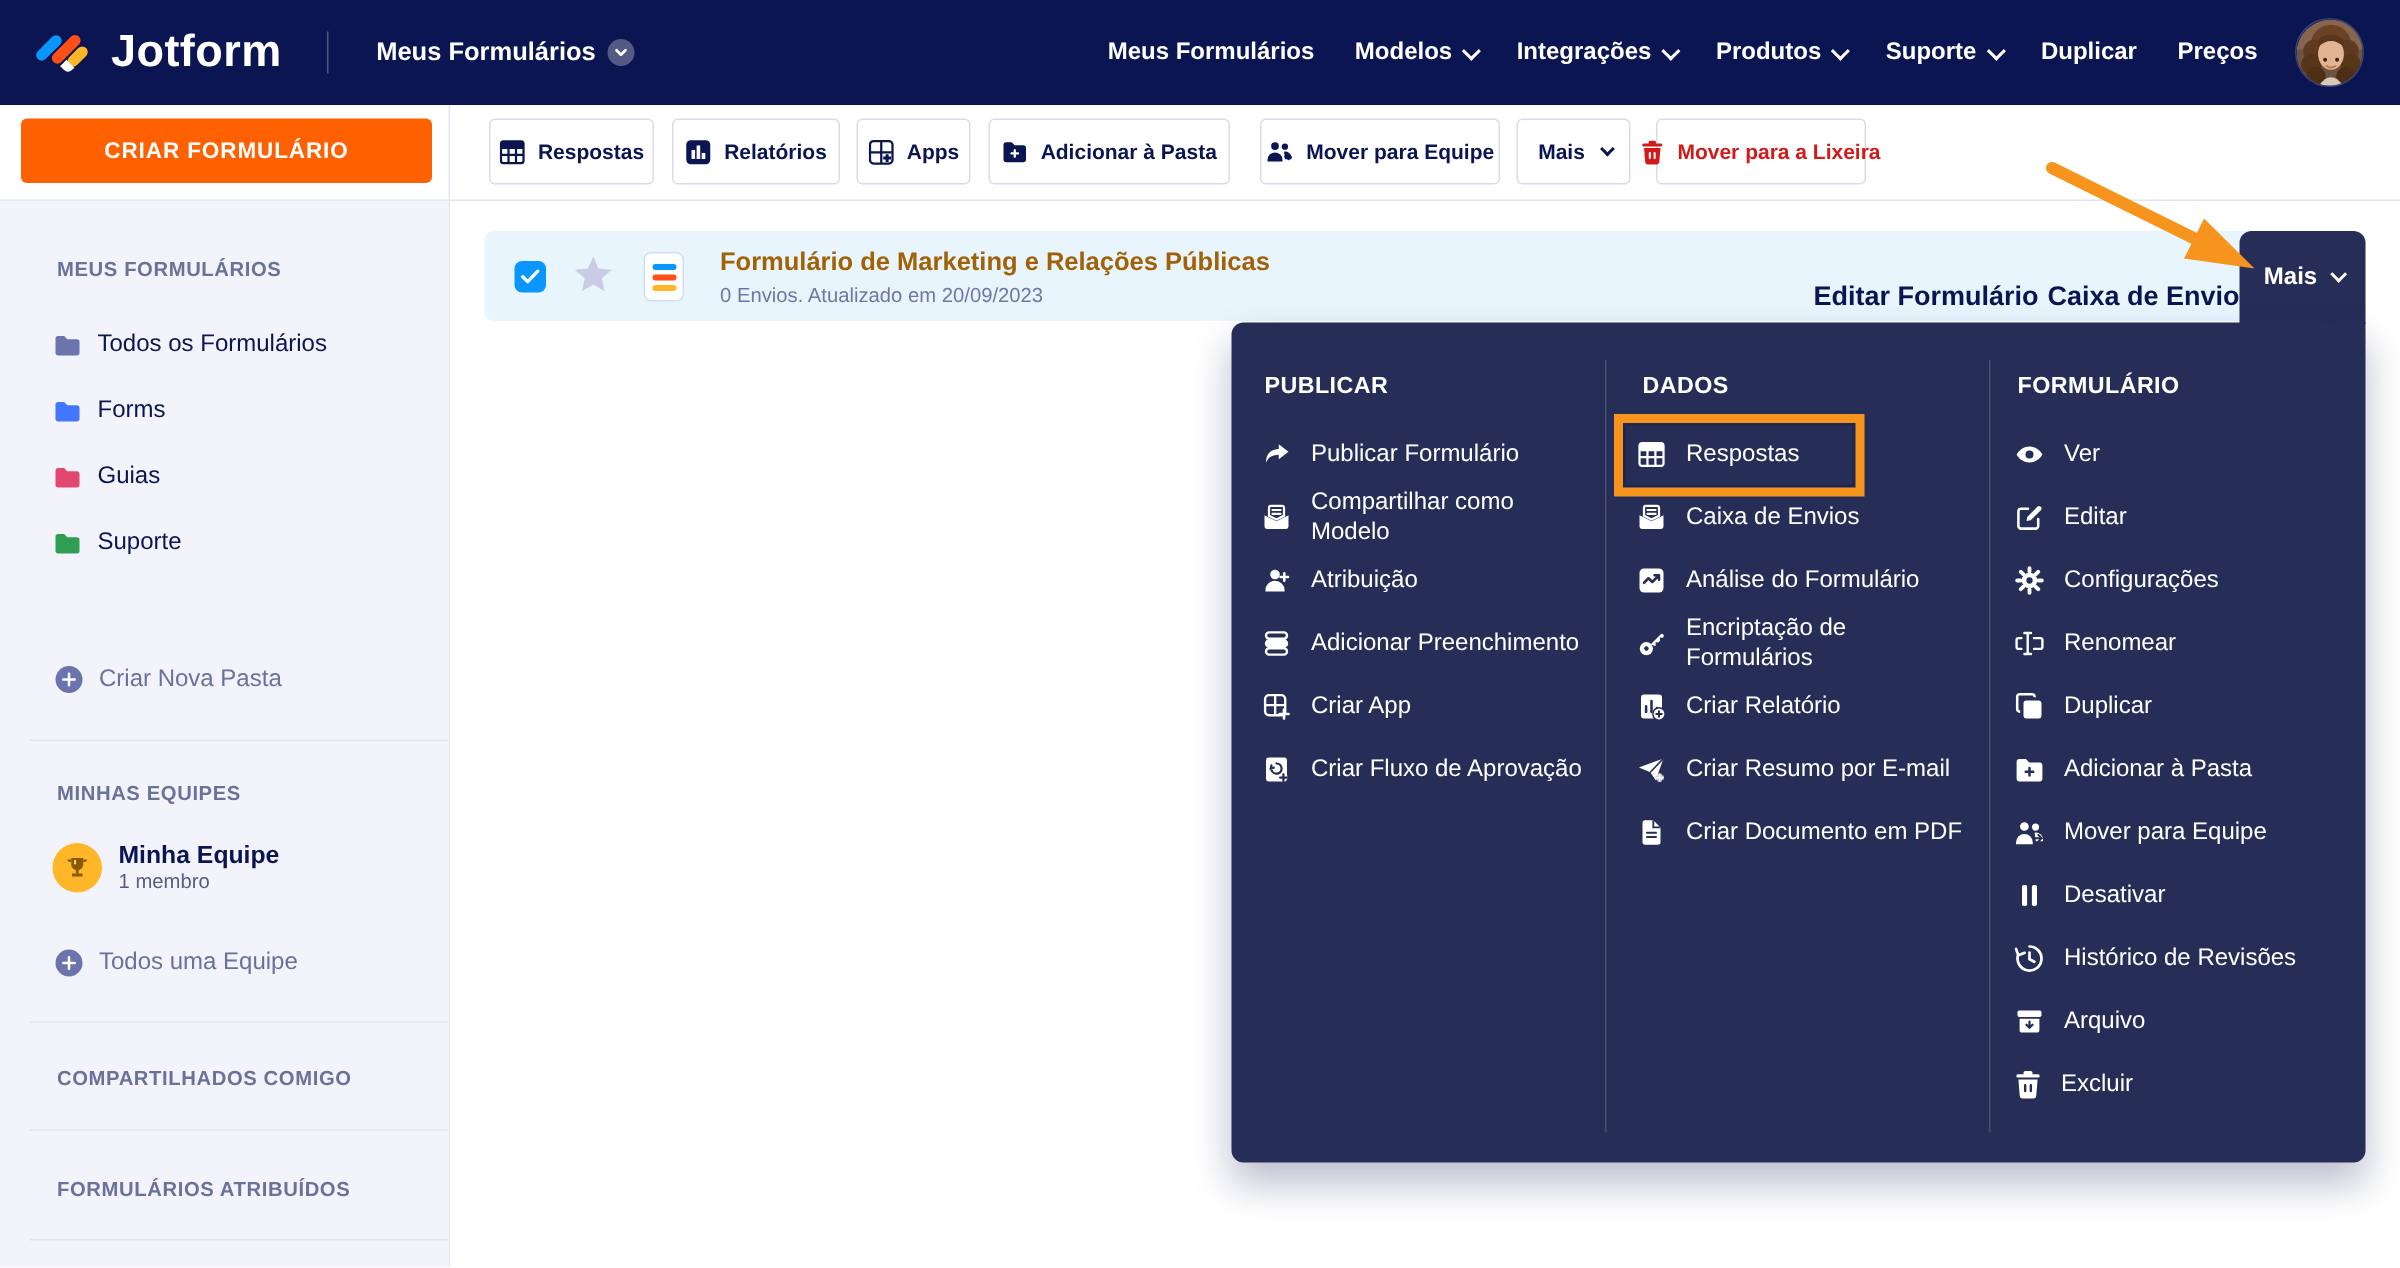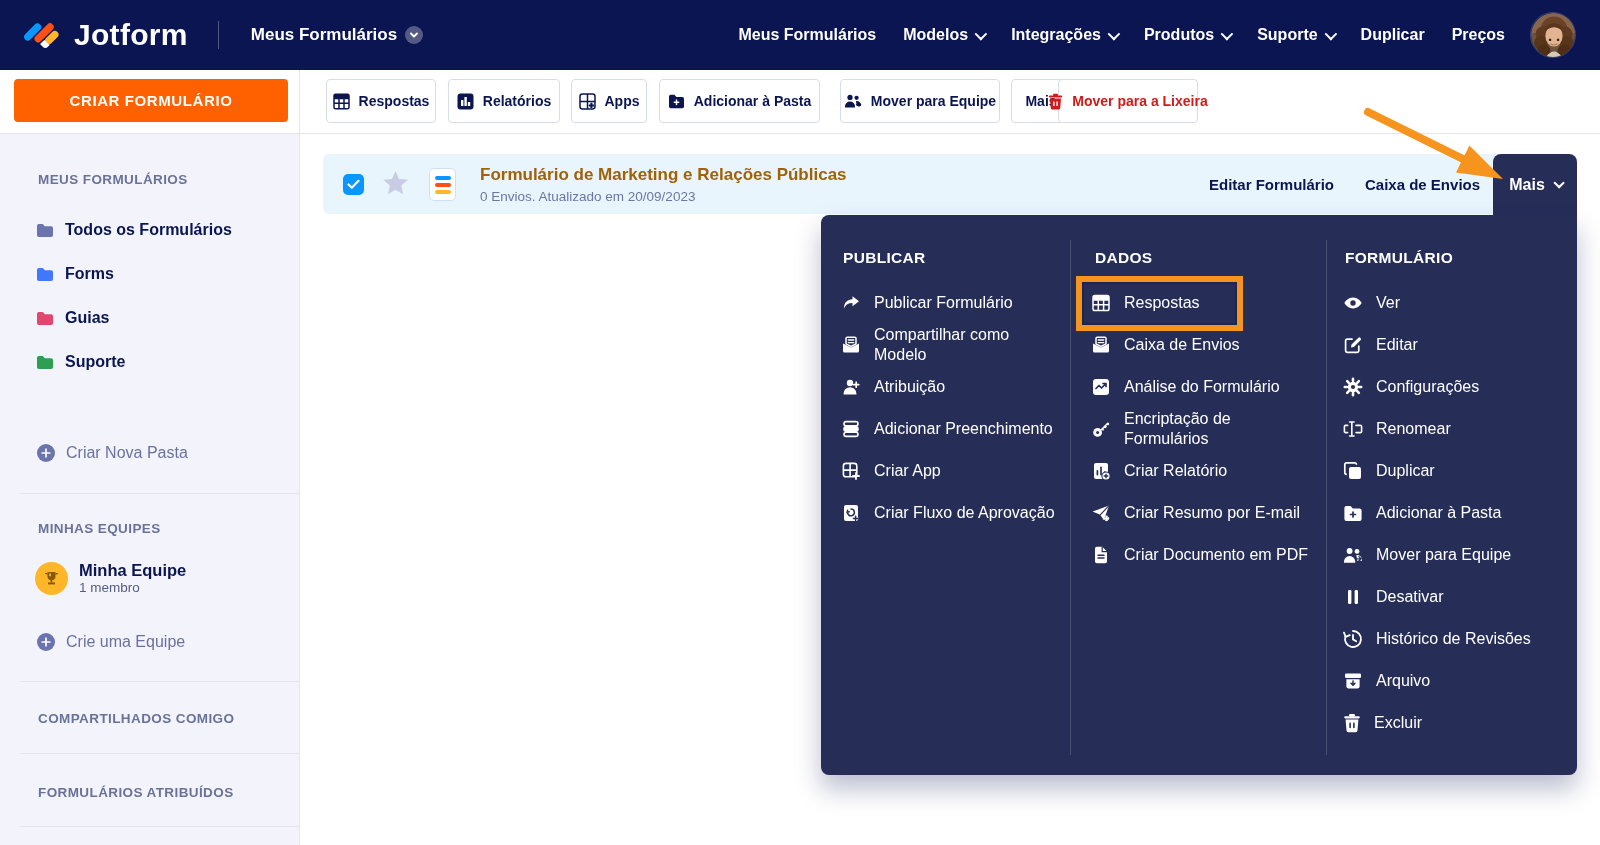--- a/index.html
+++ b/index.html
@@ -27,38 +27,38 @@
 
   
   .tb-btn { position:absolute; top:79px; height:44px; background:#fff; border:1px solid #d8dbe9; border-radius:4px; display:flex; align-items:center; justify-content:center; gap:9px; color:#0a1551; font-size:14px; font-weight:700; cursor:pointer; white-space:nowrap; }
   .tb-btn svg { flex:0 0 auto; }
   .tb-btn.danger { color:#d11a1a; }
 
   
   .sidebar { position:absolute; left:0; top:134px; width:299px; height:711px; background:#f3f4fb; }
   .side-header { position:absolute; left:38px; color:#6b7299; font-size:13.5px; font-weight:700; letter-spacing:.4px; }
   .side-item { position:absolute; left:36px; display:flex; align-items:center; gap:11px; cursor:pointer; }
-  .side-item .lbl { color:#0a1551; font-size:16px; font-weight:700; }
+  .side-item .lbl { color:#0a1551; font-size:16px; font-weight:400; }
   .side-item .lbl.muted { color:#6a719e; font-weight:500; }
   .side-div { position:absolute; left:20px; width:279px; height:1px; background:#e2e4f0; }
   .team-row { position:absolute; left:35px; display:flex; align-items:center; gap:11px; cursor:pointer; }
   .team-name { color:#0a1551; font-size:16.5px; font-weight:700; line-height:19px; }
   .team-sub { color:#555c85; font-size:13.5px; font-weight:500; line-height:16px; }
   .plus-circle { width:18px; height:18px; border-radius:50%; background:#6b74ad; display:flex; align-items:center; justify-content:center; }
   .trophy-circle { width:33px; height:33px; border-radius:50%; background:#ffb629; display:flex; align-items:center; justify-content:center; }
 
   
   .form-row { position:absolute; left:323px; top:154px; width:1254px; height:60px; background:#e8f5fd; border-radius:6px; }
   .checkbox { position:absolute; left:20px; top:20px; width:21px; height:21px; background:#0a96ff; border-radius:5px; display:flex; align-items:center; justify-content:center; cursor:pointer; }
   .star { position:absolute; left:59px; top:16px; cursor:pointer; }
   .form-thumb { position:absolute; left:106px; top:14px; width:27px; height:33px; background:#fff; border:1px solid #cfe0f5; border-radius:5px; display:flex; flex-direction:column; align-items:center; justify-content:center; gap:3px; }
   .form-thumb i { display:block; width:16px; height:4px; border-radius:2px; }
   .form-title { position:absolute; left:157px; top:11px; color:#a16207; font-size:17px; font-weight:700; }
   .form-sub { position:absolute; left:157px; top:35px; color:#6f76a7; font-size:13.5px; font-weight:500; }
-  .row-action { position:absolute; top:0; height:60px; display:flex; align-items:center; color:#0a1551; font-size:15px; font-weight:700; cursor:pointer; }
+  .row-action { position:absolute; top:13px; height:60px; display:flex; align-items:center; color:#0a1551; font-size:18px; font-weight:700; cursor:pointer; }
 
   .mais-btn { position:absolute; left:1493px; top:154px; width:84px; height:62px; background:#262e58; border-radius:8px 8px 0 0; display:flex; align-items:center; justify-content:center; gap:8px; color:#fff; font-size:16px; font-weight:700; cursor:pointer; }
   .mais-btn .chev { transform:rotate(45deg) translateY(-3px); width:8px; height:8px; }
 
   
   .menu { position:absolute; left:821px; top:215px; width:756px; height:560px; background:#262e58; border-radius:8px 0 8px 8px; box-shadow:0 14px 26px rgba(10,21,81,.28); }
   .menu-vline { position:absolute; top:25px; width:1px; height:515px; background:rgba(255,255,255,.16); }
   .menu-header { position:absolute; color:#fff; font-size:15.5px; font-weight:800; letter-spacing:.3px; }
   .menu-item { position:absolute; height:42px; display:flex; align-items:center; gap:13px; color:#fff; cursor:pointer; }
   .menu-item svg { flex:0 0 auto; }
@@ -196,21 +196,21 @@
         <path d="M12 7.1 a4.2 4.2 0 0 1 5 4.1 v.9 h-4.3"></path>
         <path d="M12.2 10.6 h4.2 M14.6 8.6 l2 2 -2 2" fill="none" stroke="#0a1551" stroke-width="1.2"></path>
       </g>
     </svg>
   <span>Mover para Equipe</span>
 </button>
 <button class="tb-btn" style="left:1011px; width:76px;">
   <span>Mais</span>
   <i class="chev" style="border-color:#0a1551; transform:rotate(45deg) translateY(-3px); width:7px; height:7px;"></i>
 </button>
-<button class="tb-btn danger" style="left:1058px; width:140px;">
+<button class="tb-btn danger" style="left:1104px; width:140px;">
   <svg width="15" height="17" viewBox="0 0 15 17">
       <g fill="#d11a1a">
         <rect x="0.8" y="2.6" width="13.4" height="2" rx="1"></rect>
         <rect x="5" y="0.8" width="5" height="2.4" rx="1"></rect>
         <path d="M2 5.6 h11 l-.8 9.6 a1.6 1.6 0 0 1 -1.6 1.4 H4.4 a1.6 1.6 0 0 1 -1.6 -1.4 z"></path>
       </g>
       <path d="M5.9 9 v3.4 M9.1 9 v3.4" stroke="#fff" stroke-width="1.4" stroke-linecap="round"></path>
     </svg>
   <span>Mover para a Lixeira</span>
 </button>
@@ -273,21 +273,21 @@
       <div class="team-sub">1 membro</div>
     </span>
   </div>
 
   <div class="side-item" style="top:499px; left:37px;">
     <span class="plus-circle">
         <svg width="10" height="10" viewBox="0 0 10 10">
           <path d="M5 1.2 V8.8 M1.2 5 H8.8" stroke="#fff" stroke-width="1.7" stroke-linecap="round"></path>
         </svg>
       </span>
-    <span class="lbl muted">Crie uma Equipe</span>
+    <span class="lbl muted">Todos uma Equipe</span>
   </div>
 
   <div class="side-div" style="top:547px;"></div>
   <div class="side-header" style="top:577px;">COMPARTILHADOS COMIGO</div>
   <div class="side-div" style="top:619px;"></div>
   <div class="side-header" style="top:651px;">FORMULÁRIOS ATRIBUÍDOS</div>
   <div class="side-div" style="top:692px;"></div>
 </aside>
 
 <div class="form-row">

